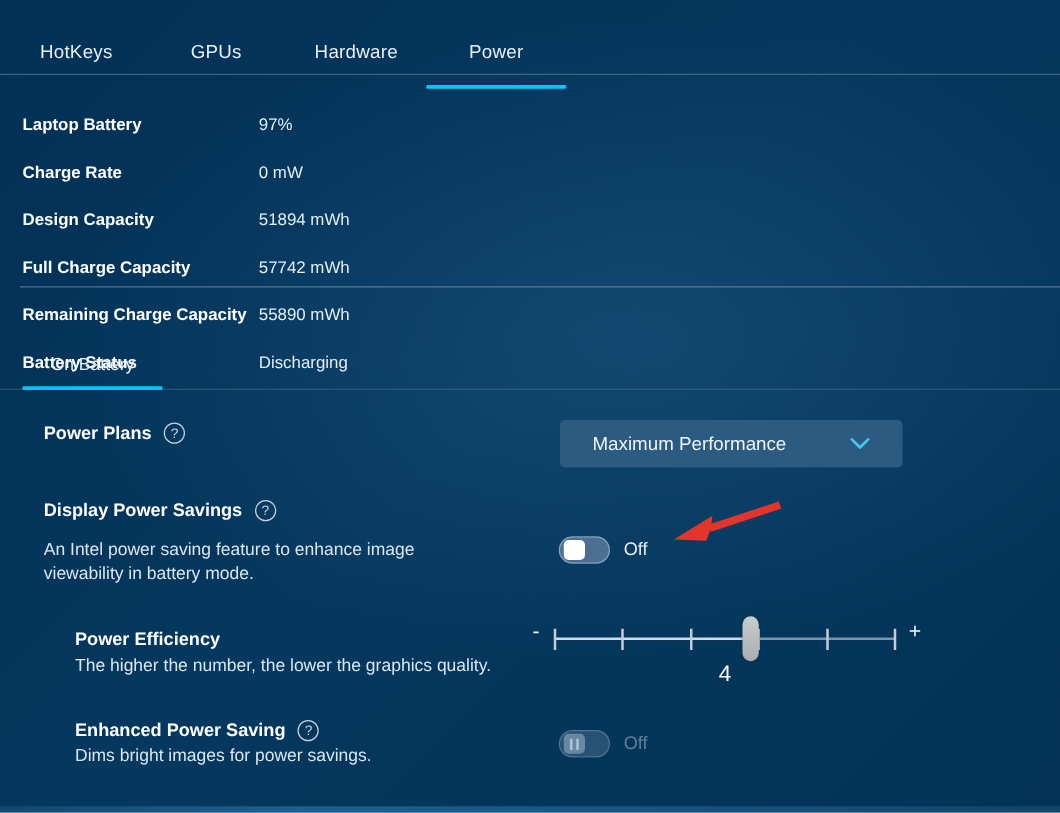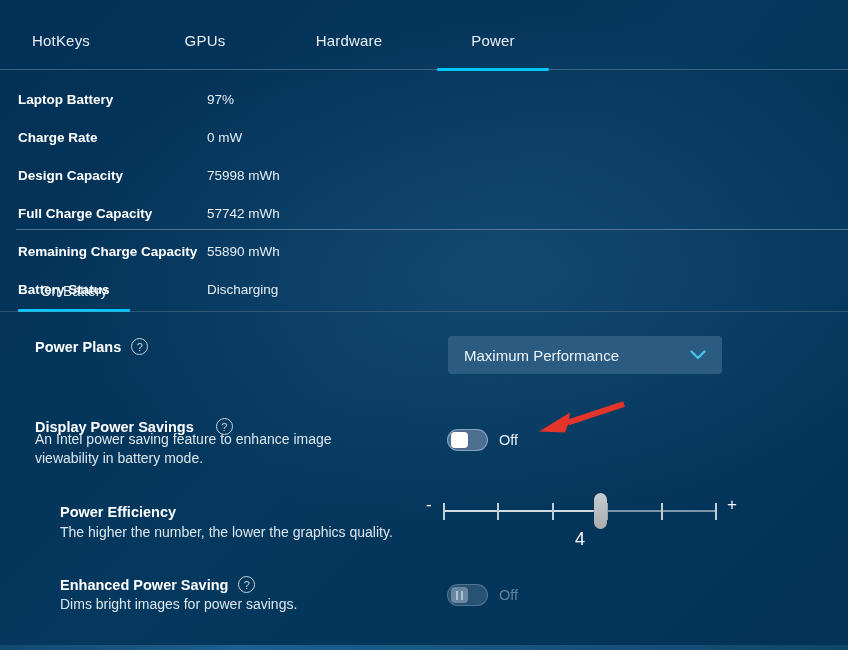--- a/index.html
+++ b/index.html
@@ -9,23 +9,23 @@
   .app {
     position:relative; width:848px; height:650px; overflow:hidden;
     color:#e8eef3;
     background:
       radial-gradient(75% 55% at 60% 42%, rgba(32,88,132,0.50), rgba(32,88,132,0) 72%),
       linear-gradient(135deg, #023056 0%, #05385e 48%, #023257 100%);
   }
 
   
   .tabbar {
-    position:absolute; top:0; left:0; right:0; height:70px;
+    position:absolute; top:0; left:0; right:0; height:60px;
     border-bottom:1px solid rgba(130,155,175,0.45);
-    display:flex; align-items:center; padding-left:5px; padding-top:12px;gap:32px;
+    display:flex; padding-left:5px; padding-top:12px;
   }
   .tab {
     position:relative; width:112px; height:58px;
     display:flex; align-items:center; justify-content:center;
     font-size:15px; color:#e9eff4; letter-spacing:0.2px; cursor:pointer;
   }
   .tab.active::after {
     content:""; position:absolute; left:0; right:0; bottom:-1px; height:3px;
     background:#00c7fd; border-radius:1px;
   }
@@ -71,26 +71,26 @@
     display:inline-flex; align-items:center; justify-content:center;
     font-size:11px; font-weight:normal; color:#c6d2da; cursor:pointer;
   }
 
   .t-power-plans  { left:35px; top:338px; }
   .d-power-plans  { left:35px; top:359px; }
 
   .dropdown {
     position:absolute; left:448px; top:336px; width:274px; height:38px;
     background:#2b5b80; border-radius:4px; cursor:pointer;
-    display:flex; align-items:center; padding:0 16px;
+    display:flex; align-items:center; padding:0 26px;
     font-size:15px; color:#eef4f8;
   }
   .dropdown .chev { margin-left:auto; display:flex; }
 
-  .t-dps { left:35px; top:418px;gap:12px; }
+  .t-dps { left:35px; top:400px; }
   .d-dps-1 { left:35px; top:431px; }
   .d-dps-2 { left:35px; top:450px; }
 
   .toggle {
     position:absolute; width:41px; height:22px; border-radius:11px;
     background:#4d7092; border:1px solid rgba(186,205,220,0.55); cursor:pointer;
   }
   .toggle .knob {
     position:absolute; left:3px; top:2px; width:17px; height:16px;
     border-radius:4px; background:#ffffff;
@@ -150,21 +150,21 @@
     <div class="tab">Hardware</div>
     <div class="tab active">Power</div>
   </div>
 
   <div class="battery">
     <div class="lbl">Laptop Battery</div>
     <div class="val">97%</div>
     <div class="lbl">Charge Rate</div>
     <div class="val">0 mW</div>
     <div class="lbl">Design Capacity</div>
-    <div class="val">75998 mWh</div>
+    <div class="val">51894 mWh</div>
     <div class="lbl">Full Charge Capacity</div>
     <div class="val">57742 mWh</div>
     <div class="lbl">Remaining Charge Capacity</div>
     <div class="val">55890 mWh</div>
     <div class="lbl">Battery Status</div>
     <div class="val">Discharging</div>
   </div>
 
   <div class="divider-1"></div>
 

